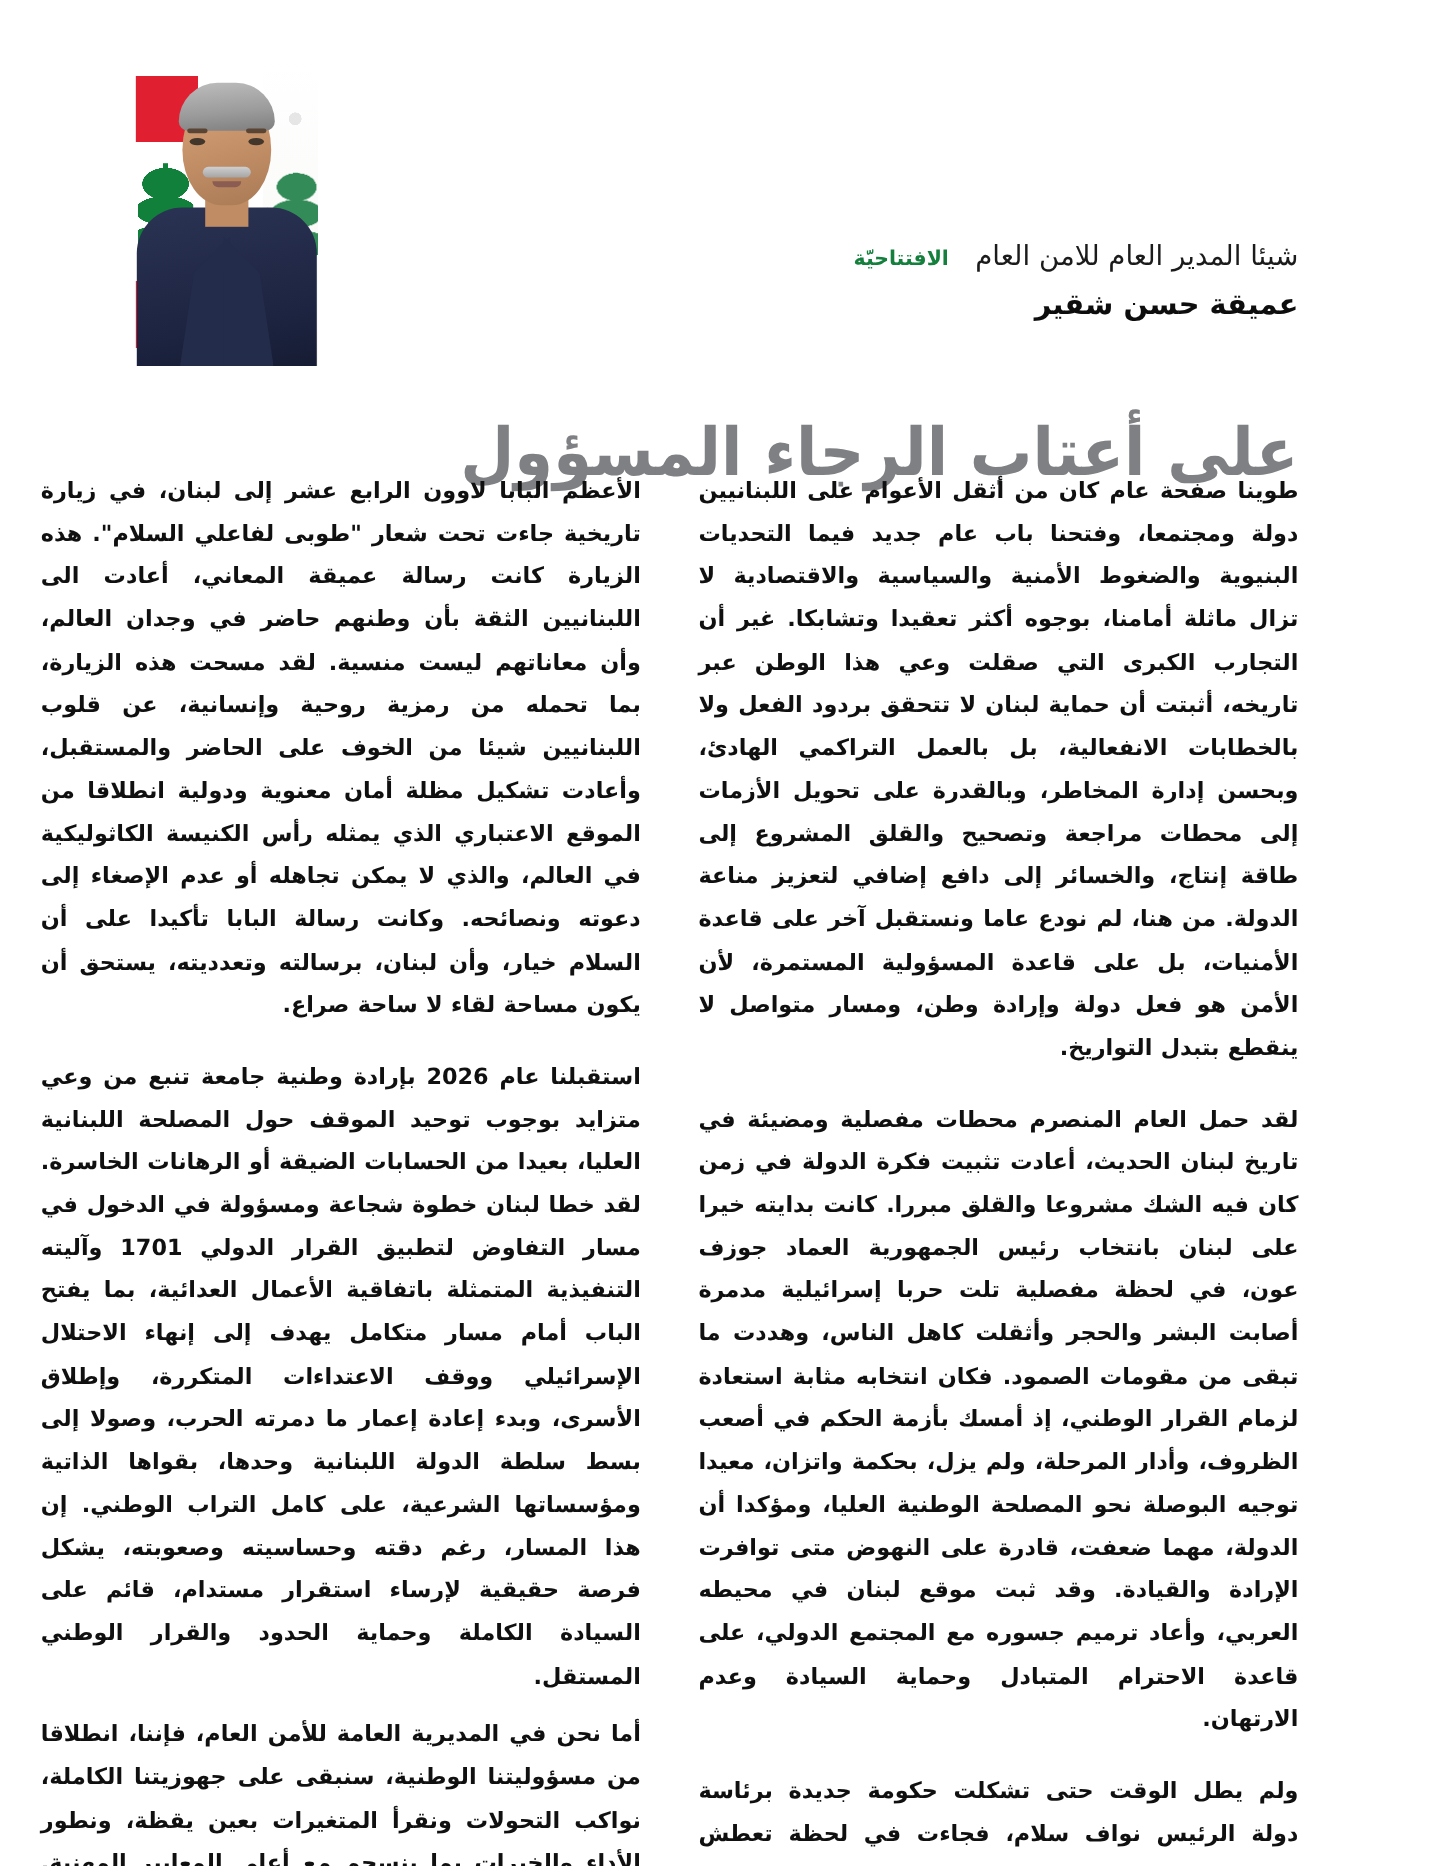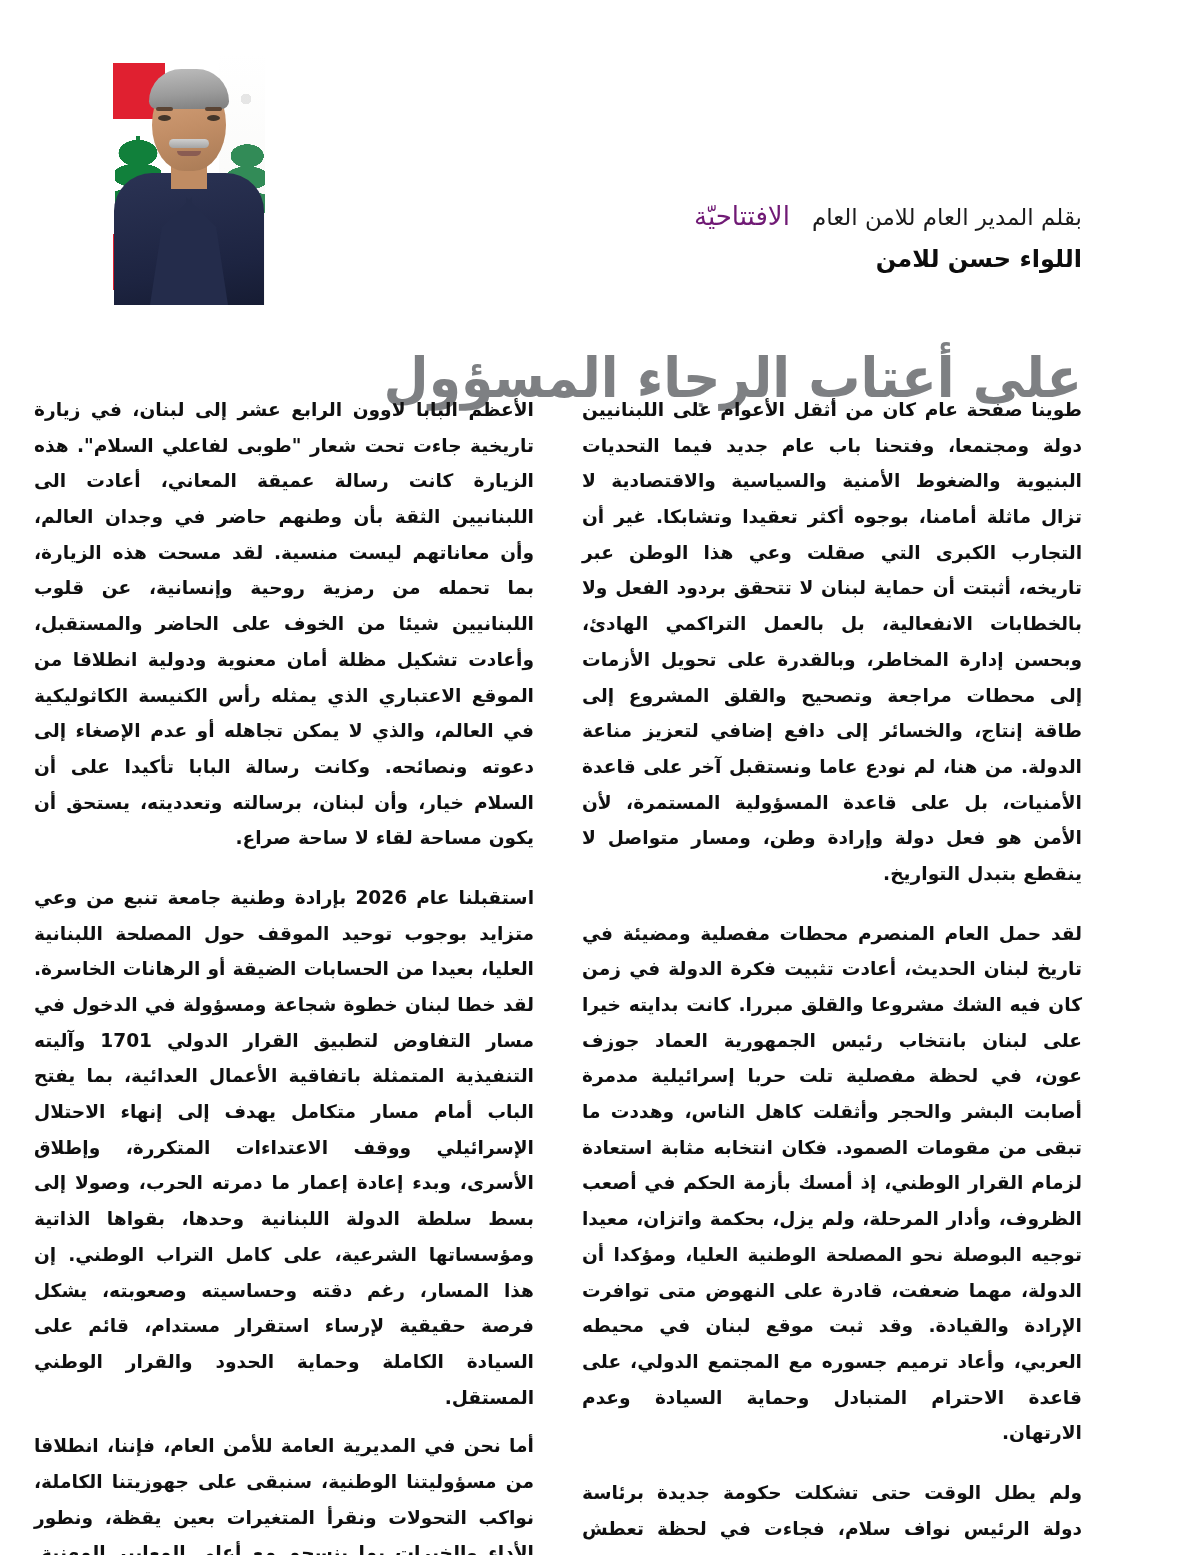--- a/index.html
+++ b/index.html
@@ -167,24 +167,24 @@
     direction:rtl;
   }
   .byline-row{
     display:flex;
     align-items:baseline;
     justify-content:flex-end;
     gap:22px;
     white-space:nowrap;
   }
   .kicker{
-    color:#701a75;
-    font-size:26px;
+    color:#15803d;
+    font-size:17px;
     letter-spacing:.5px;
-    font-weight:400;
+    font-weight:700;
     font-family:"DejaVu Sans","Liberation Sans",sans-serif;
   }
   .byline-who{
     color:#1b1b1b;
     font-size:23px;
     font-weight:400;
     letter-spacing:.2px;
   }
   .byline-name{
     color:#0d0d0d;
@@ -271,24 +271,24 @@
           <div class="eye l"></div>
           <div class="eye r"></div>
           <div class="stache"></div>
           <div class="mouth"></div>
         </div>
       </div>
     </div>
 
     <div class="byline">
       <div class="byline-row">
-        <span class="byline-who">بقلم المدير العام للامن العام</span>
+        <span class="byline-who">شيئا المدير العام للامن العام</span>
         <span class="kicker">الافتتاحيّة</span>
       </div>
-      <div class="byline-name">اللواء حسن للامن</div>
+      <div class="byline-name">عميقة حسن شقير</div>
     </div>
 
   </div>
 
   <h1 class="headline">على أعتاب الرجاء المسؤول</h1>
 
   <div class="columns">
 
     <div class="col">
       <p>طوينا صفحة عام كان من أثقل الأعوام على اللبنانيين دولة ومجتمعا، وفتحنا باب عام جديد فيما التحديات البنيوية والضغوط الأمنية والسياسية والاقتصادية لا تزال ماثلة أمامنا، بوجوه أكثر تعقيدا وتشابكا. غير أن التجارب الكبرى التي صقلت وعي هذا الوطن عبر تاريخه، أثبتت أن حماية لبنان لا تتحقق بردود الفعل ولا بالخطابات الانفعالية، بل بالعمل التراكمي الهادئ، وبحسن إدارة المخاطر، وبالقدرة على تحويل الأزمات إلى محطات مراجعة وتصحيح والقلق المشروع إلى طاقة إنتاج، والخسائر إلى دافع إضافي لتعزيز مناعة الدولة. من هنا، لم نودع عاما ونستقبل آخر على قاعدة الأمنيات، بل على قاعدة المسؤولية المستمرة، لأن الأمن هو فعل دولة وإرادة وطن، ومسار متواصل لا ينقطع بتبدل التواريخ.</p>

